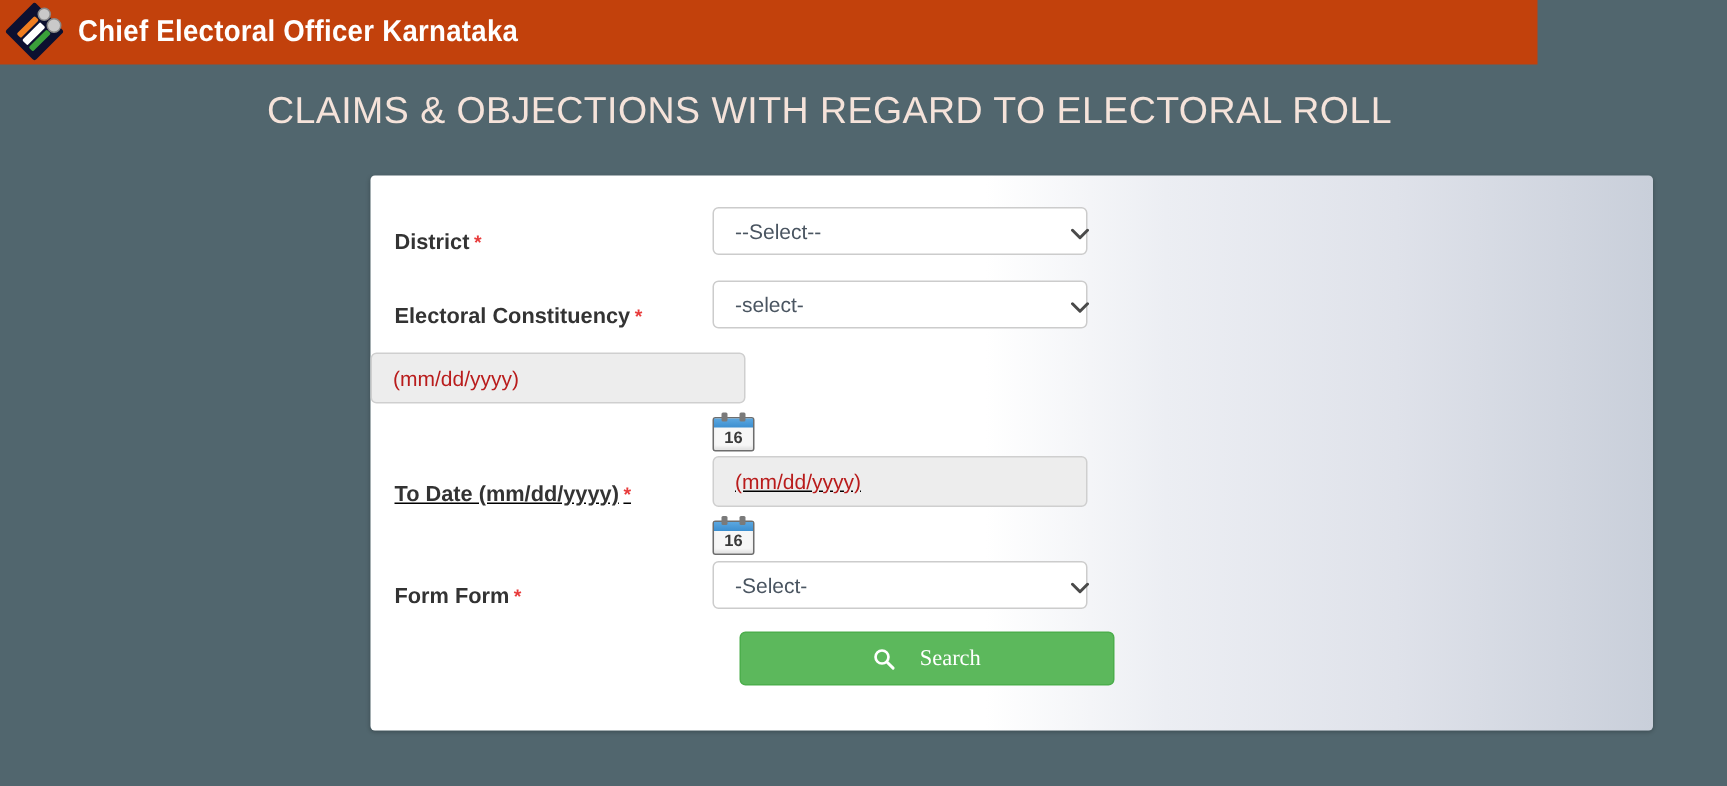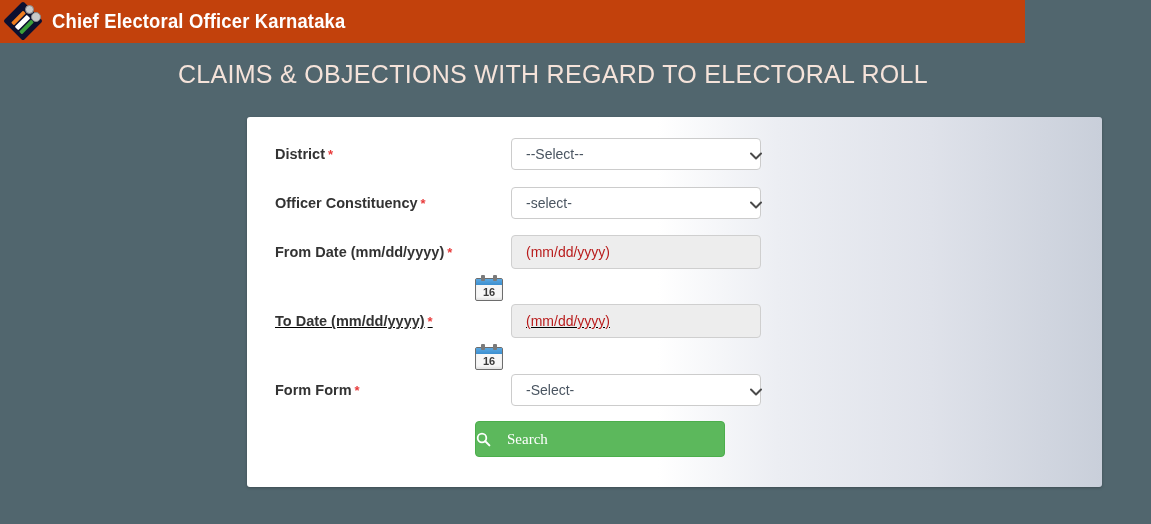--- a/index.html
+++ b/index.html
@@ -92,24 +92,23 @@
     height: 370px;
     background: linear-gradient(to right,
         #ffffff 0%, #ffffff 48%, #eceef3 62%, #dfe2ea 80%, #c9cfda 100%);
     border-radius: 3px;
     box-shadow: 0 1px 3px rgba(0,0,0,0.25);
   }
 
   .form-row {
     position: absolute;
     display: flex;
-    align-items: center;
-    left: 12px;
+    align-items: flex-end;
+    left: 0;
     width: 100%;
-    gap: 24px;
   }
   .lbl {
     width: 228px;
     padding-left: 16px;
     color: #333333;
     font-size: 14.5px;
     font-weight: bold;
     white-space: nowrap;
   }
   .lbl .req {
@@ -206,24 +205,25 @@
 
   
   .search-btn {
     width: 250px;
     height: 36px;
     background: #5cb85c;
     border: 1px solid #4cae4c;
     border-radius: 4px;
     display: flex;
     align-items: center;
-    justify-content: flex-start;
+    justify-content: center;
     gap: 16px;
     cursor: pointer;
     color: #ffffff;
+    margin-left: 18px;
   }
   .search-btn .mag svg { display: block; }
   .search-btn .btn-text {
     font-family: "Liberation Serif", serif;
     font-size: 15px;
     color: #ffffff;
   }
 </style>
 </head>
 <body>
@@ -255,38 +255,35 @@
           <svg width="12" height="8" viewBox="0 0 12 8">
               <path d="M1 1.5 L6 6.5 L11 1.5" stroke="#4a4a4a" stroke-width="2" fill="none" stroke-linecap="round" stroke-linejoin="round"></path>
             </svg>
         </span>
       </div>
     </div>
   </div>
 
   <div class="form-row" style="top:70px;">
     <div class="lbl">
-      <span>Officer Constituency</span><span class="req">*</span>
+      <span>Electoral Constituency</span><span class="req">*</span>
     </div>
     <div class="control">
       <div class="sel">
         <span>-select-</span>
         <span class="chev">
           <svg width="12" height="8" viewBox="0 0 12 8">
               <path d="M1 1.5 L6 6.5 L11 1.5" stroke="#4a4a4a" stroke-width="2" fill="none" stroke-linecap="round" stroke-linejoin="round"></path>
             </svg>
         </span>
       </div>
     </div>
   </div>
 
   <div class="form-row" style="top:118px;">
-    <div class="lbl">
-      <span>From Date (mm/dd/yyyy)</span><span class="req">*</span>
-    </div>
     <div class="control">
       <div class="datefield">
         <span>(mm/dd/yyyy)</span>
       </div>
     </div>
   </div>
 
   <div style="position:absolute; left:228px; top:158px;">
     <div class="cal-icon">
       <div class="cal-body"></div>

